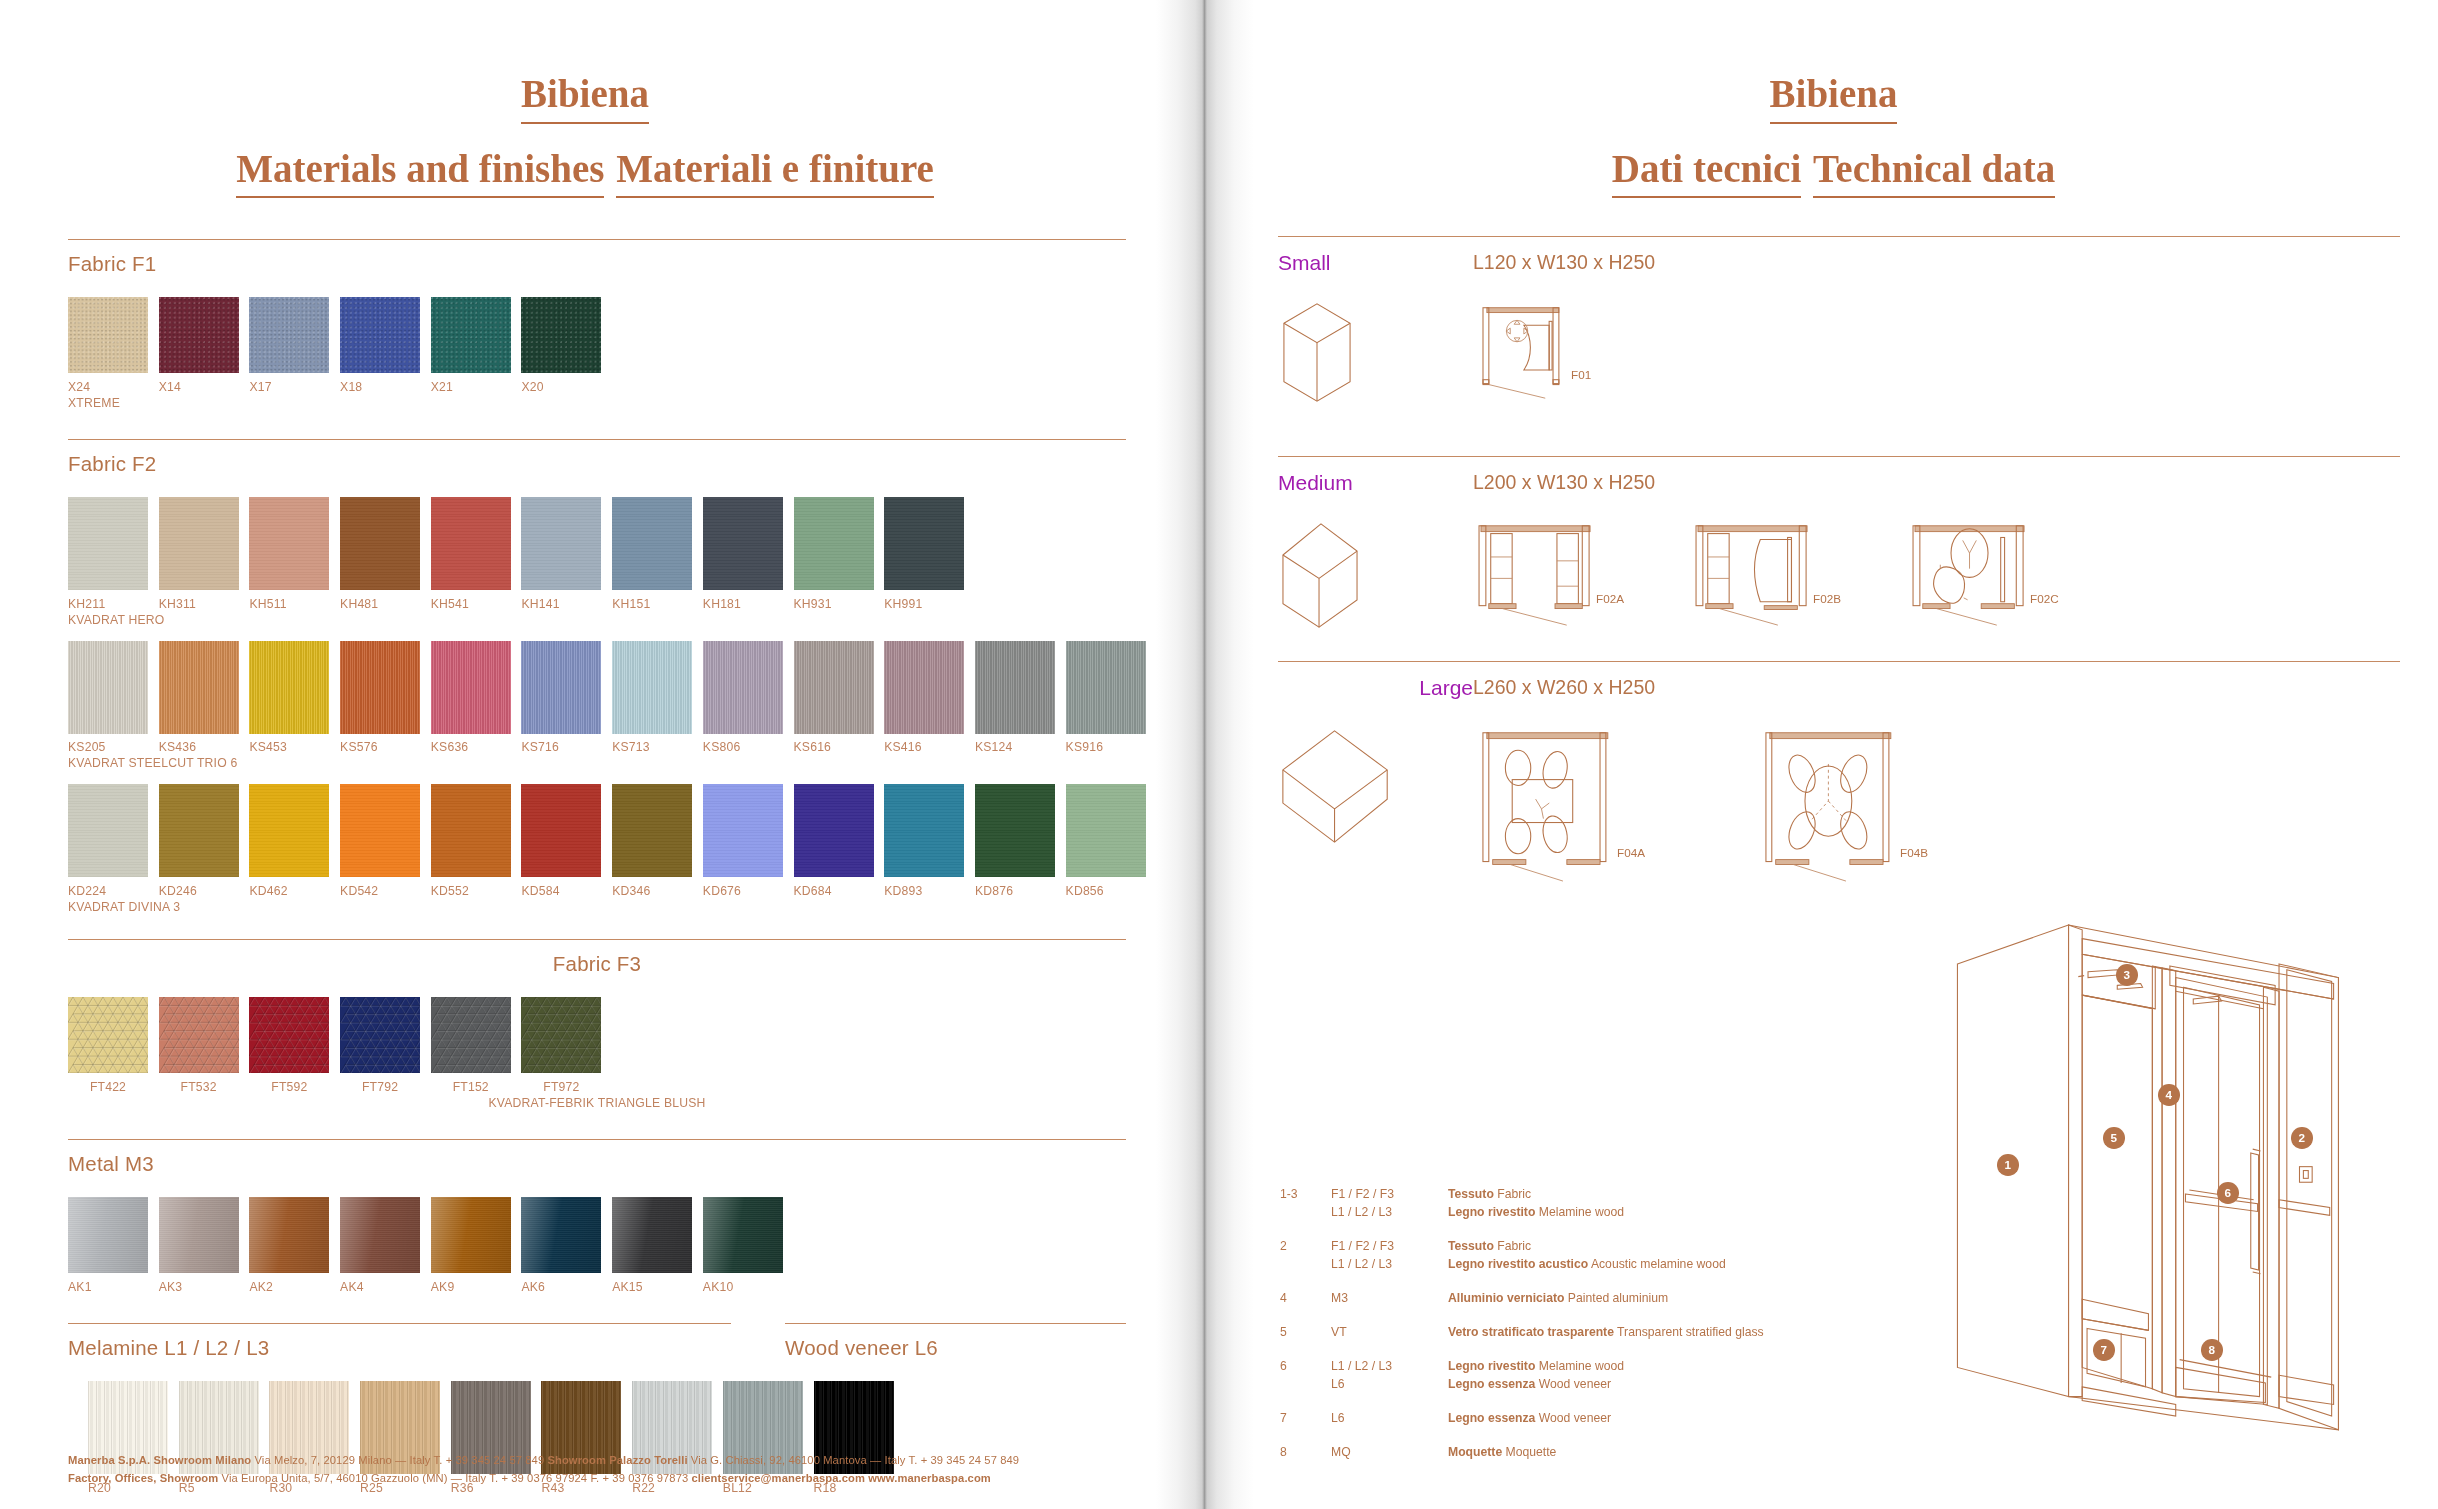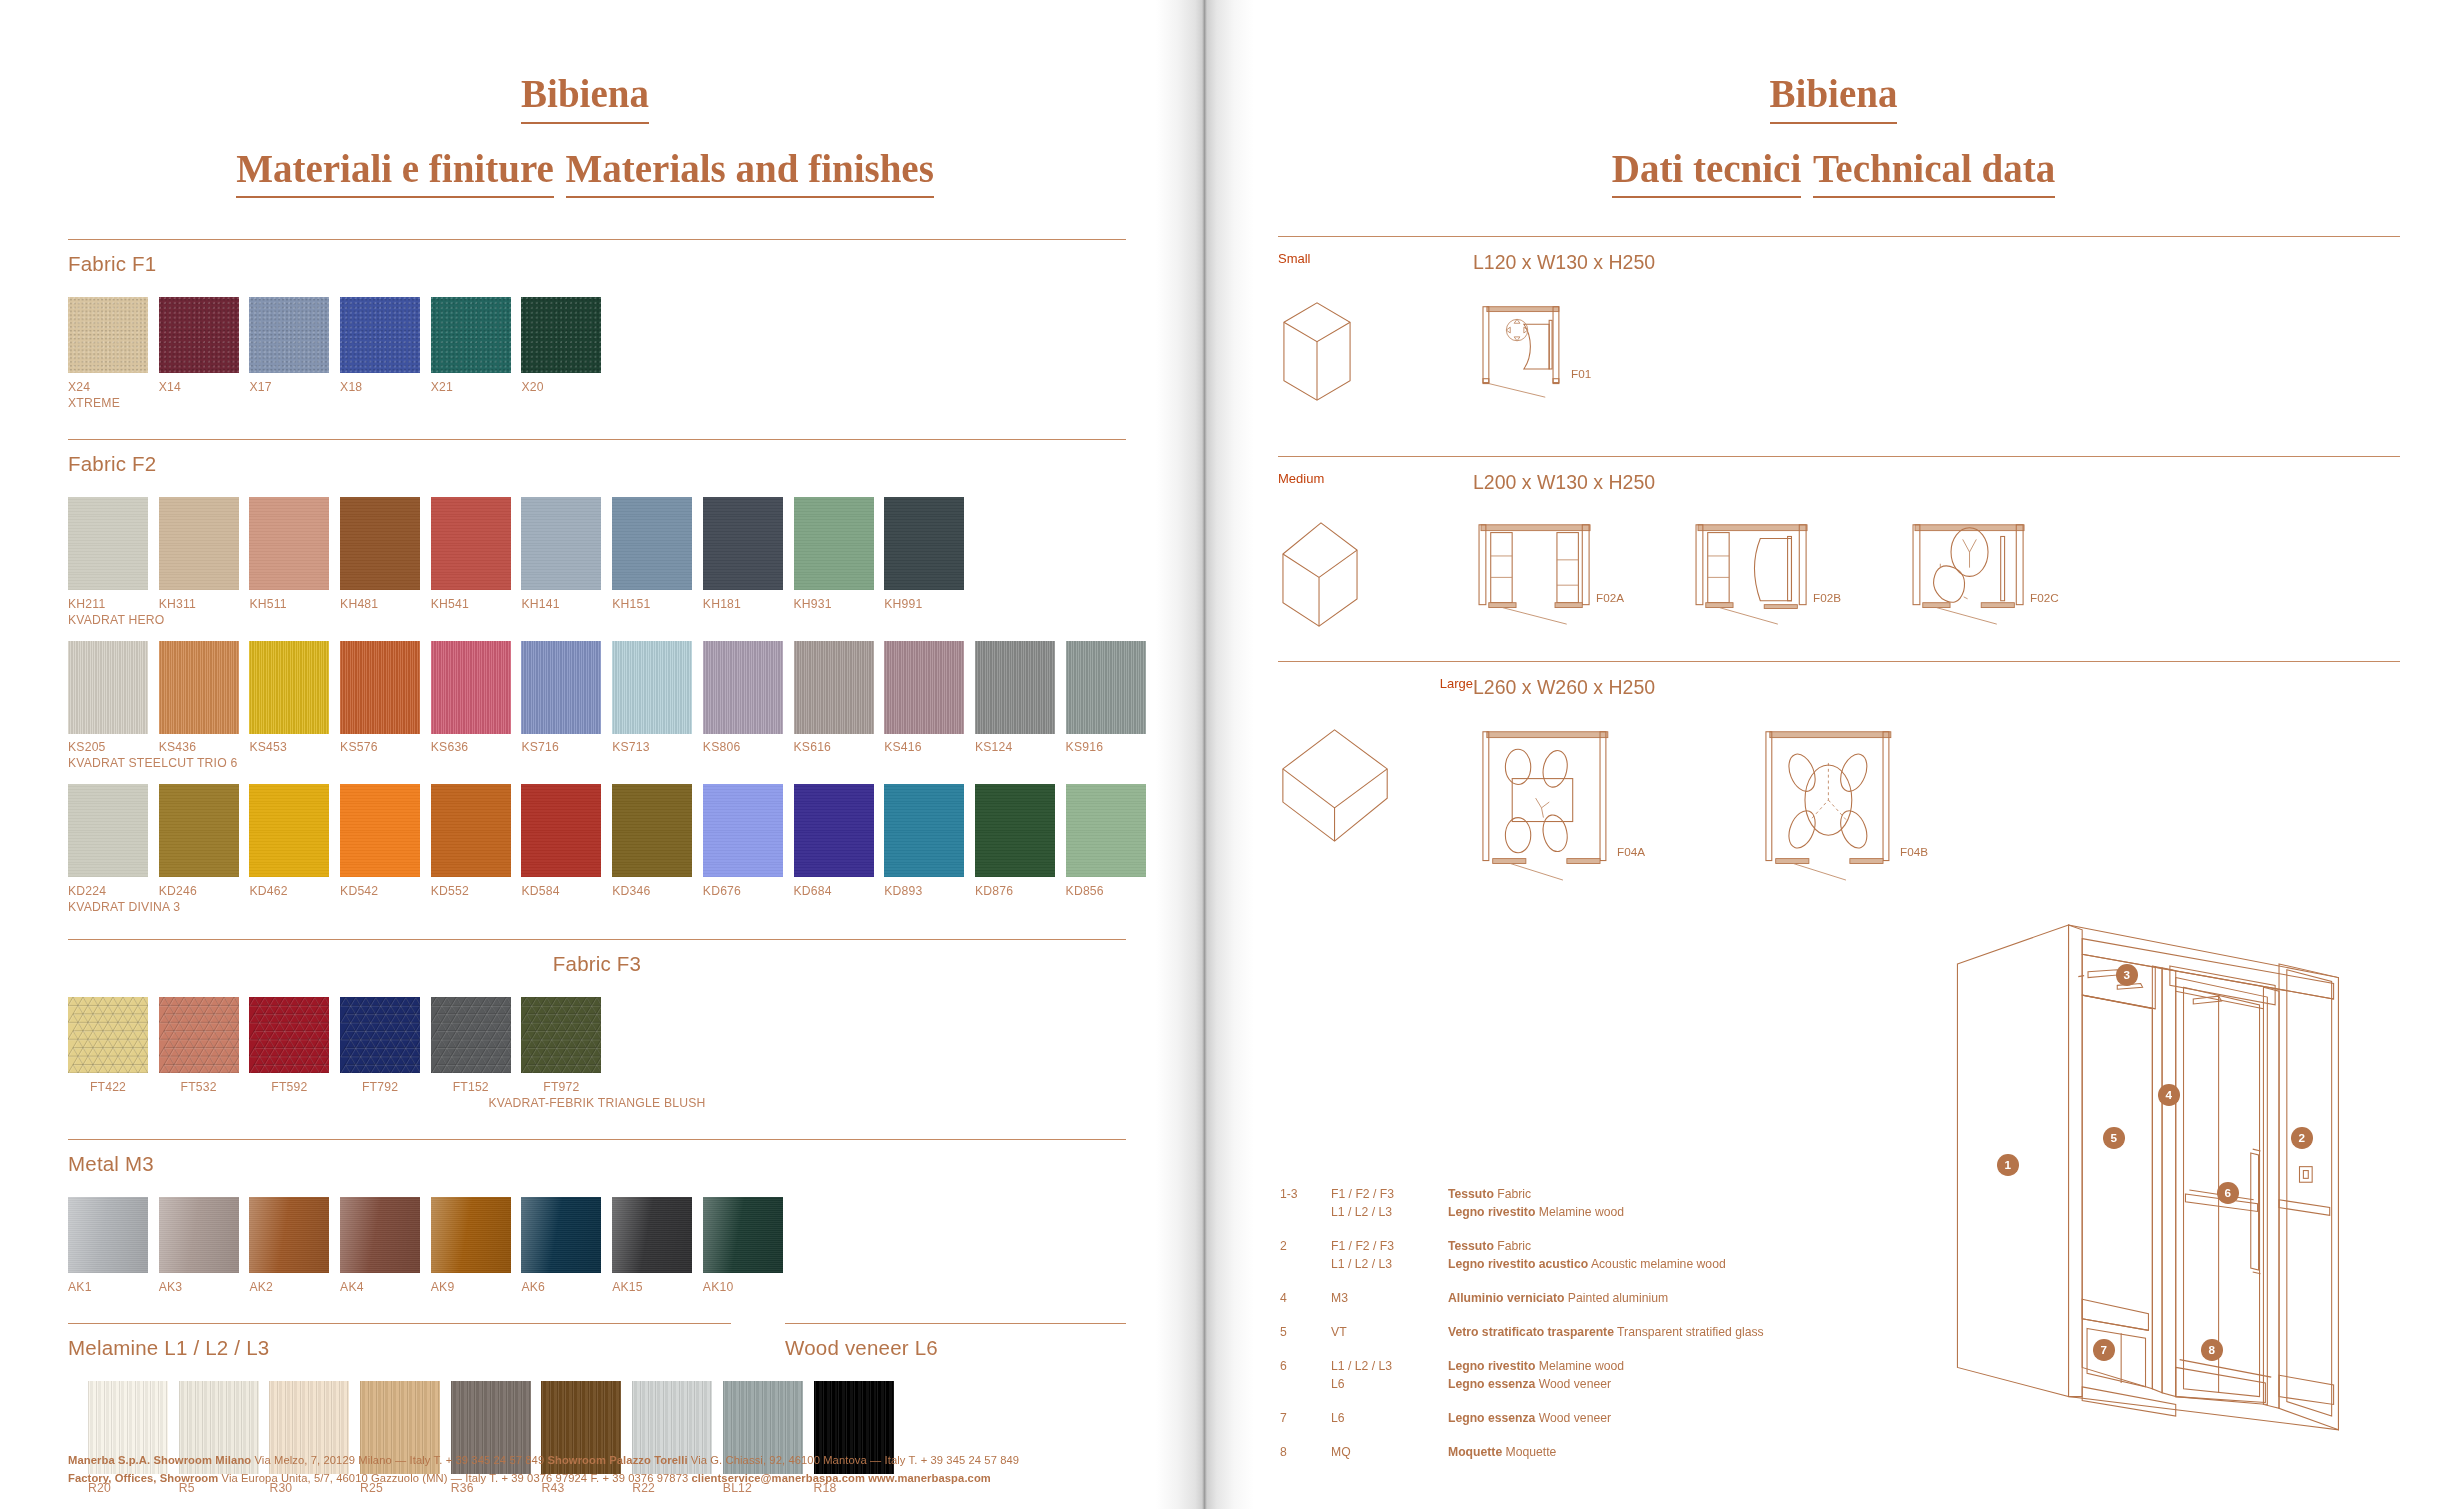--- a/index.html
+++ b/index.html
@@ -59,21 +59,21 @@
       linear-gradient(100deg, rgba(255,255,255,.30), rgba(255,255,255,0) 45%, rgba(0,0,0,.10)),
       repeating-linear-gradient(0deg, rgba(0,0,0,.04) 0 1px, rgba(255,255,255,.05) 1px 2px); }
   .tri-chip { position:relative; overflow:hidden; }
   .tri-chip svg { position:absolute; inset:0; width:100%; height:100%; }
 
   
   .footer { font-size:11.2px; color:#b5744a; line-height:1.65; letter-spacing:0.1px; }
   .footer b { font-weight:700; }
 
   
-  .tech-label { font-size:13px; color:#c2410c; }
+  .tech-label { font-size:21px; color:#a21caf; }
   .tech-dim   { font-size:19.5px; color:#b5744a; }
   .plan-code  { font-size:11.7px; color:#b5744a; }
 
   svg.line { display:block; }
   .ln { fill:none; stroke:#b5744a; stroke-width:1.1; }
   .ln-thin { fill:none; stroke:#c08a66; stroke-width:.9; }
   .ln-fill { fill:#d9b59a; stroke:#b5744a; stroke-width:.9; }
   .dash { fill:none; stroke:#b5744a; stroke-width:.8; stroke-dasharray:3 3; }
 
   
@@ -89,22 +89,22 @@
              display:flex; align-items:center; justify-content:center; }
 </style>
 </head>
 <body>
 
 <div class="page page-left">
 
   <div class="head" style="margin-top:57px;">
     <div class="brand">Bibiena</div>
     <div class="subrow">
+      <div class="sub">Materials and finishes</div>
       <div class="sub">Materiali e finiture</div>
-      <div class="sub">Materials and finishes</div>
     </div>
   </div>
 
   <div id="left-sections" style="position:absolute; top:222px; left:68px; width:1058px;">
       <div style="margin-bottom:29px;">
     <div class="rule"></div>
     <div class="sect-title" style="margin-top:11.7px;">Fabric F1</div>
         <div style="margin-top:21.5px;">
         <div class="swatch-row">
           <div class="sw sw-sq">

